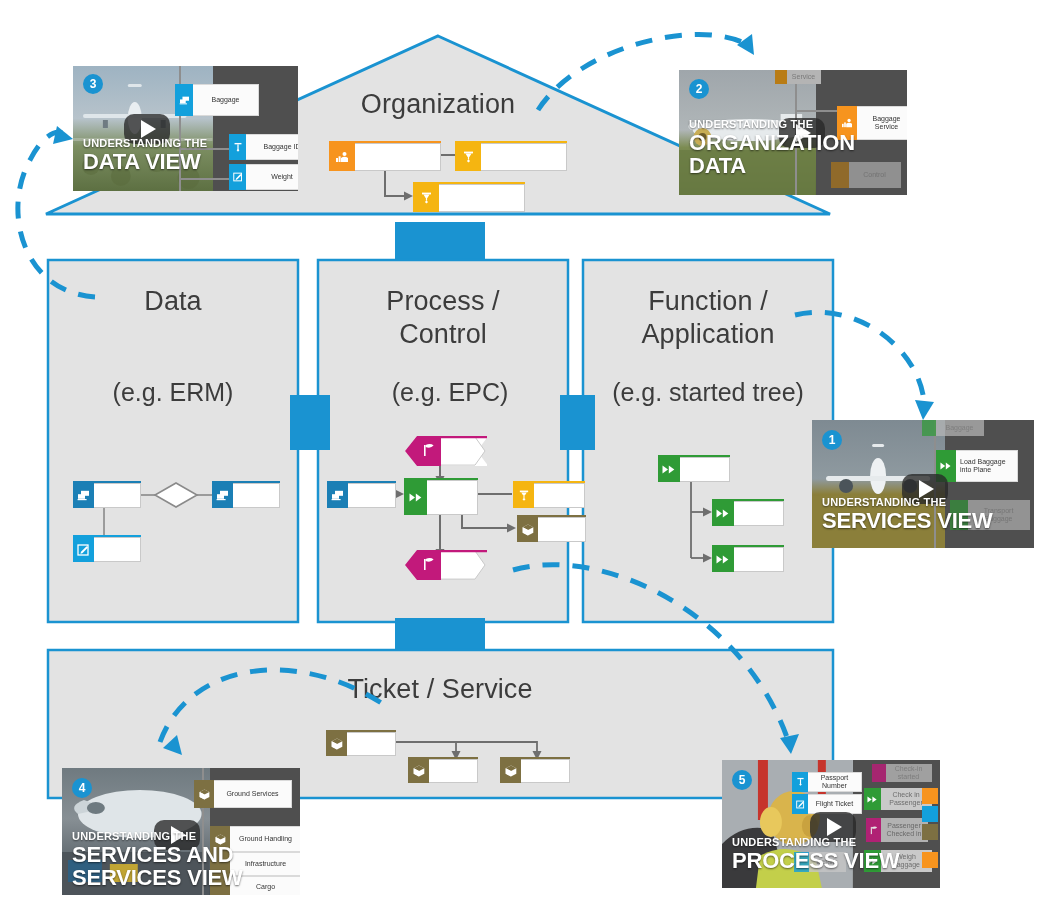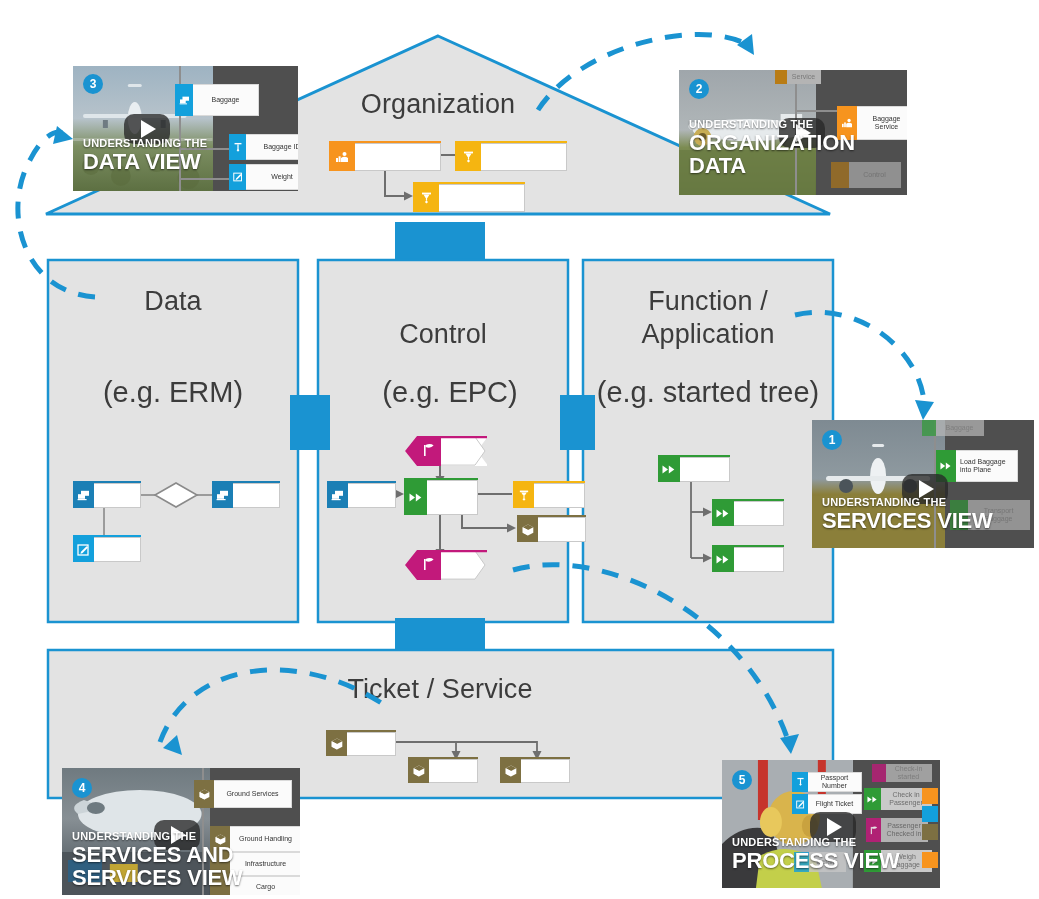--- a/index.html
+++ b/index.html
@@ -8,21 +8,21 @@
   #stage{position:absolute;left:0;top:0;width:1039px;height:899px;}
   .svg-layer{position:absolute;left:0;top:0;width:1039px;height:899px;}
   #base{z-index:1;}
   #arrows{z-index:40;pointer-events:none;}
 
   
   .sec-title{position:absolute;z-index:10;color:#3c3c3c;
              font-size:27px;line-height:33px;text-align:center;
              font-weight:400;letter-spacing:0.1px;}
   .sec-sub{position:absolute;z-index:10;color:#3c3c3c;
-           font-size:29px;line-height:31px;text-align:center;font-weight:400;}
+           font-size:25px;line-height:31px;text-align:center;font-weight:400;}
 
   
   .obj{position:absolute;z-index:12;display:flex;align-items:stretch;
        background:#ffffff;box-sizing:border-box;}
   .obj .ic{flex:0 0 auto;display:flex;align-items:center;justify-content:center;
            color:#ffffff;font-size:12px;line-height:1;}
   .obj .bd{flex:1 1 auto;background:#ffffff;border:1px solid #c9c9c9;
            border-left:none;box-sizing:border-box;}
   .obj.topline{border-top:2px solid var(--tc);}
 
@@ -117,20 +117,21 @@
       <path d="M456,760 l-4.5,-9 l9,0 z" fill="#6e6e6e" stroke="none"></path>
       <path d="M537,760 l-4.5,-9 l9,0 z" fill="#6e6e6e" stroke="none"></path>
     </g>
   </svg>
 
   <div class="sec-title" style="left:288px;top:88px;width:300px;">Organization</div>
 
   <div class="sec-title" style="left:48px;top:285px;width:250px;">Data</div>
   <div class="sec-sub" style="left:48px;top:377px;width:250px;">(e.g. ERM)</div>
 
+  <div class="sec-title" style="left:318px;top:285px;width:250px;">Process /</div>
   <div class="sec-title" style="left:318px;top:318px;width:250px;">Control</div>
   <div class="sec-sub" style="left:325px;top:377px;width:250px;">(e.g. EPC)</div>
 
   <div class="sec-title" style="left:583px;top:318px;width:250px;">Application</div>
   <div class="sec-title" style="left:583px;top:285px;width:250px;">Function /</div>
   <div class="sec-sub" style="left:583px;top:377px;width:250px;">(e.g. started tree)</div>
 
   <div class="sec-title" style="left:290px;top:673px;width:300px;">Ticket / Service</div>
 
   <div class="obj topline" style="--tc:#f7941e;left:329px;top:141px;width:112px;height:30px;">

